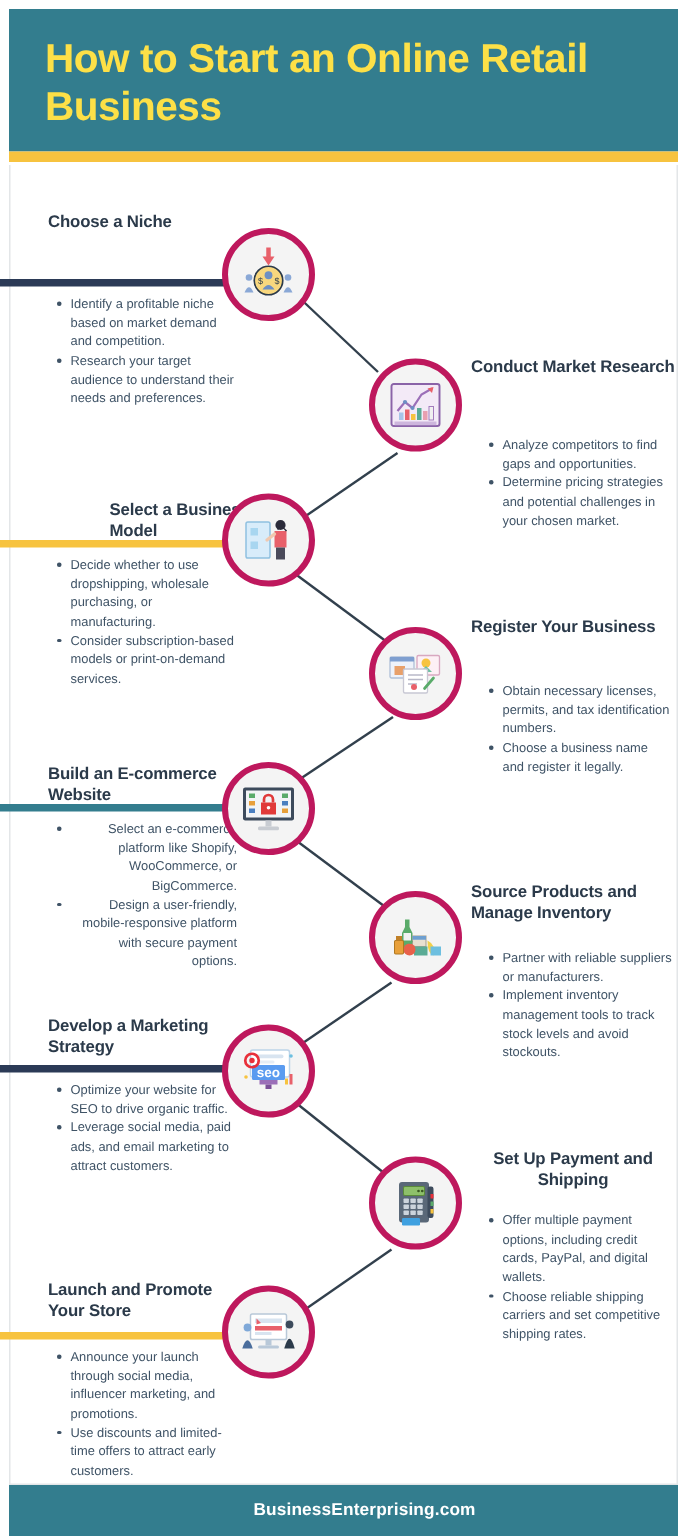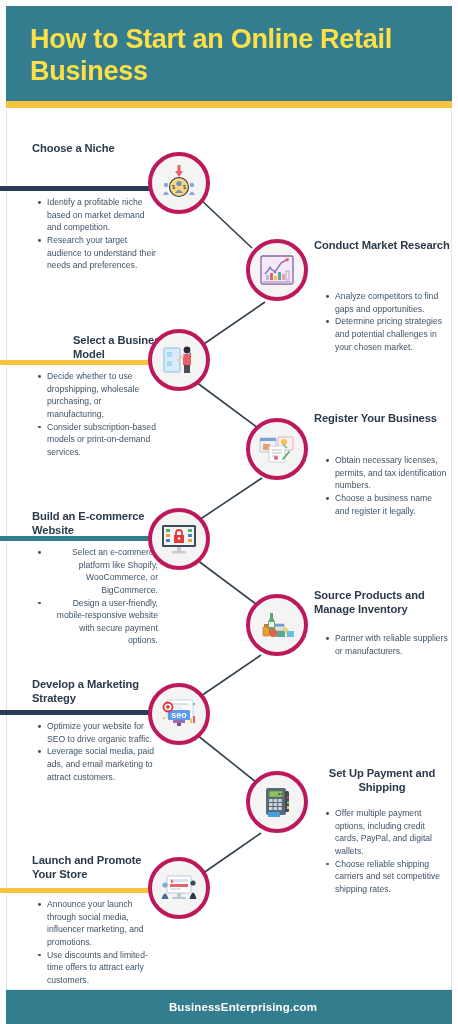--- a/index.html
+++ b/index.html
@@ -194,27 +194,28 @@
         <ul class="step-list" style="top: 454px;">
           <li>Obtain necessary licenses, permits, and tax identification numbers.</li>
           <li>Choose a business name and register it legally.</li>
         </ul>
       </div>
       <div class="step left">
         <div class="step-title" style="top: 509px; width: 128px;">Build an E-commerce Website</div>
         <div class="step-bar" style="top: 536px; width: 160px; background: rgb(51, 125, 142);"></div>
         <ul class="step-list" style="top: 546px; text-align: right;">
           <li>Select an e-commerce platform like Shopify, WooCommerce, or BigCommerce.</li>
-          <li>Design a user-friendly, mobile-responsive website with secure payment options.</li>
+          <li>Design a user-friendly, mobile-responsive platform with secure payment options.</li>
         </ul>
       </div>
       <div class="step right">
         <div class="step-title" style="top: 588px; width: 136px;">Source Products and Manage Inventory</div>
         <ul class="step-list" style="top: 632px;">
           <li>Partner with reliable suppliers or manufacturers.</li>
+          <li>Implement inventory management tools to track stock levels and avoid stockouts.</li>
         </ul>
       </div>
       <div class="step left">
         <div class="step-title" style="top: 677px; width: 128px;">Develop a Marketing Strategy</div>
         <div class="step-bar" style="top: 710px; width: 160px; background: rgb(43, 58, 86);"></div>
         <ul class="step-list" style="top: 720px;">
           <li>Optimize your website for SEO to drive organic traffic.</li>
           <li>Leverage social media, paid ads, and email marketing to attract customers.</li>
         </ul>
       </div>

